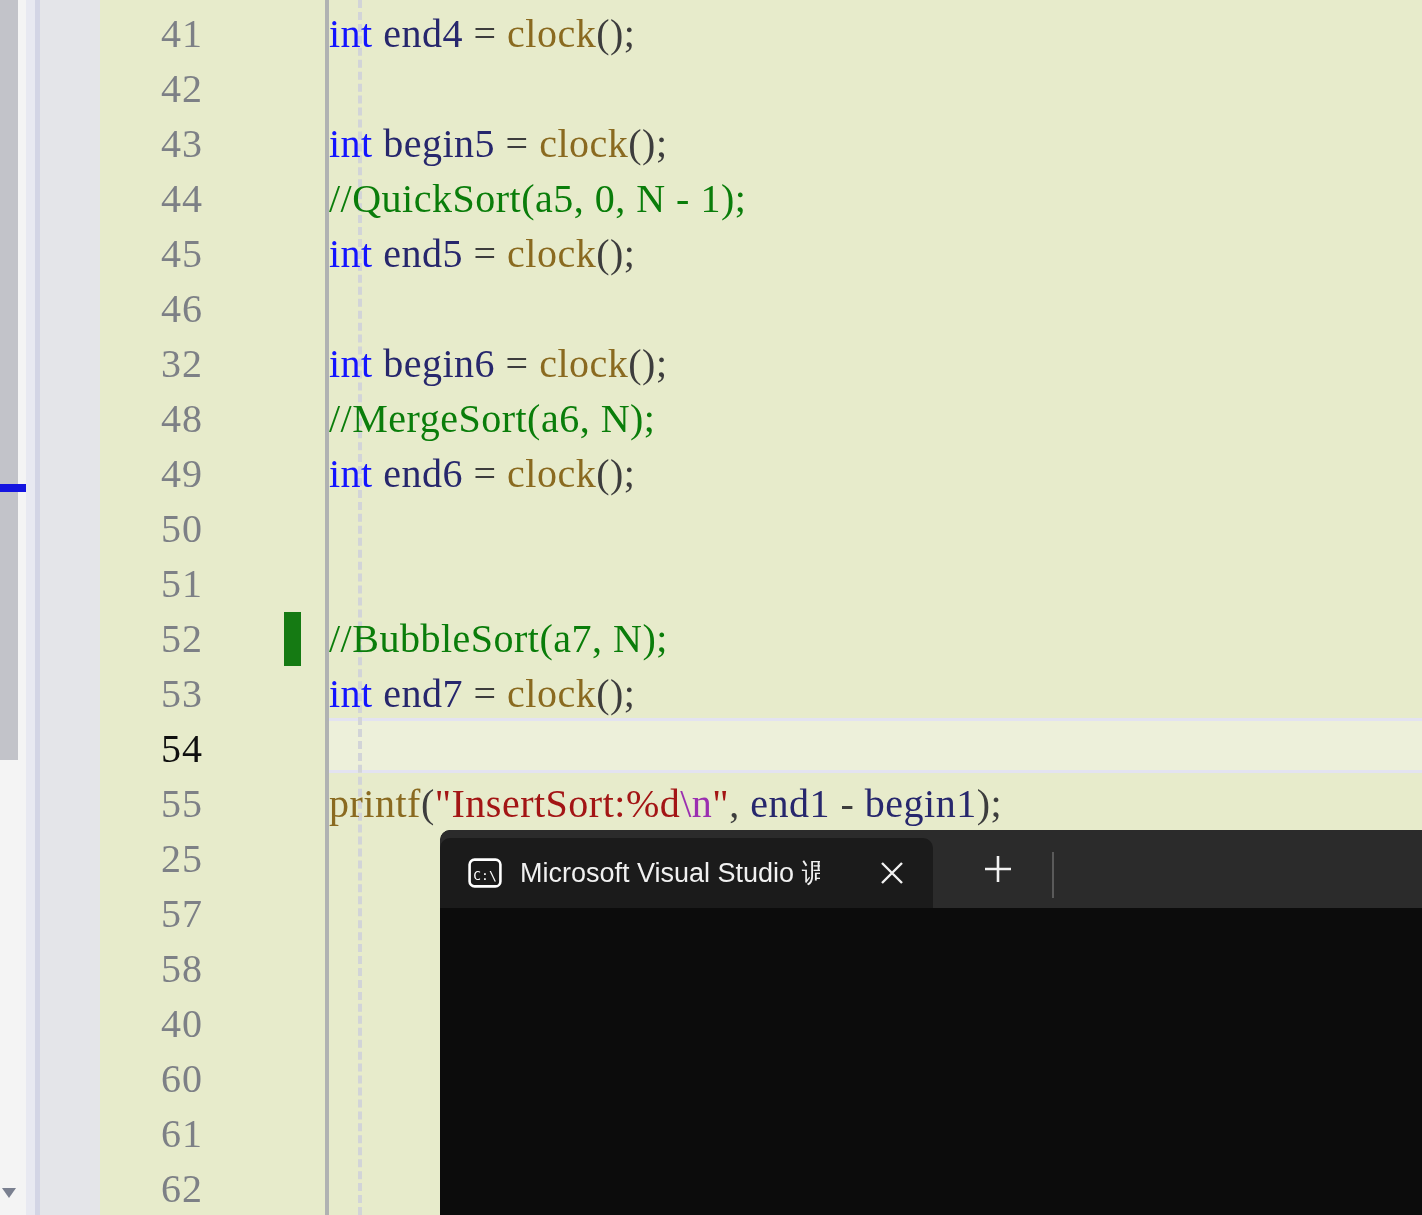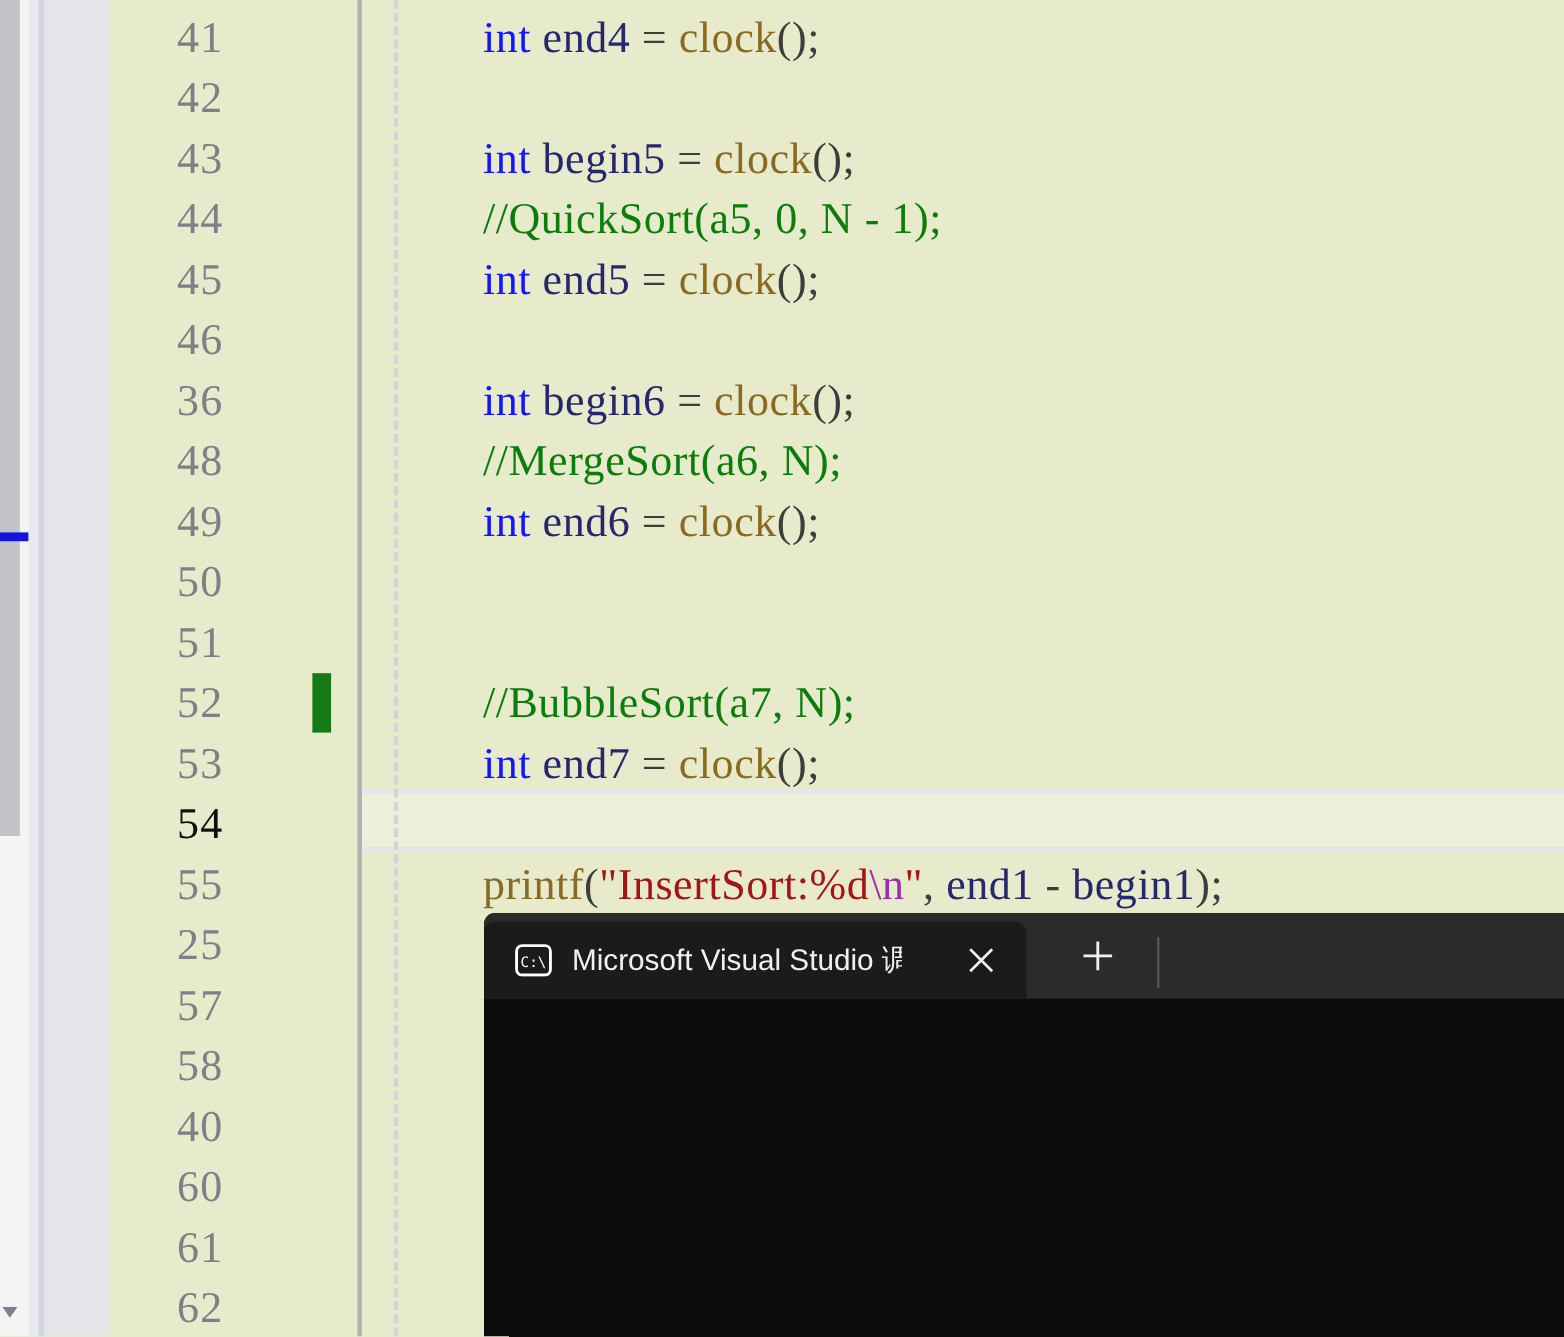--- a/index.html
+++ b/index.html
@@ -128,21 +128,21 @@
     left: 0;
     width: 1093px;
     height: 55px;
     line-height: 55px;
     font-family: "Liberation Serif", "DejaVu Serif", serif;
     font-size: 40px;
     white-space: pre;
     color: #1a1a6e;
     letter-spacing: 0.5px;
   }
-  .codeline .txt { padding-left: 110px; display: inline-block; }
+  .codeline .txt { display: inline-block; }
 
   
   .active-line {
     position: absolute;
     left: 229px;
     width: 1193px;
     height: 55px;
     background: #edf0da;
     border: 3px solid #e3e3f1;
     border-left: none;
@@ -260,21 +260,21 @@
 
     <div id="active-line-band" class="active-line" style="top: 718px;"></div>
 
     <div class="gutter" id="gutter">
         <div class="ln" style="top: 6px;">41</div>
         <div class="ln" style="top: 61px;">42</div>
         <div class="ln" style="top: 116px;">43</div>
         <div class="ln" style="top: 171px;">44</div>
         <div class="ln" style="top: 226px;">45</div>
         <div class="ln" style="top: 281px;">46</div>
-        <div class="ln" style="top: 336px;">36</div>
+        <div class="ln" style="top: 336px;">32</div>
         <div class="ln" style="top: 391px;">48</div>
         <div class="ln" style="top: 446px;">49</div>
         <div class="ln" style="top: 501px;">50</div>
         <div class="ln" style="top: 556px;">51</div>
         <div class="ln" style="top: 611px;">52</div>
         <div class="change-marker" style="top: 612px; background: rgb(21, 122, 19);"></div>
         <div class="ln" style="top: 666px;">53</div>
         <div class="ln active" style="top: 721px;">54</div>
         <div class="ln" style="top: 776px;">55</div>
         <div class="ln" style="top: 831px;">25</div>

